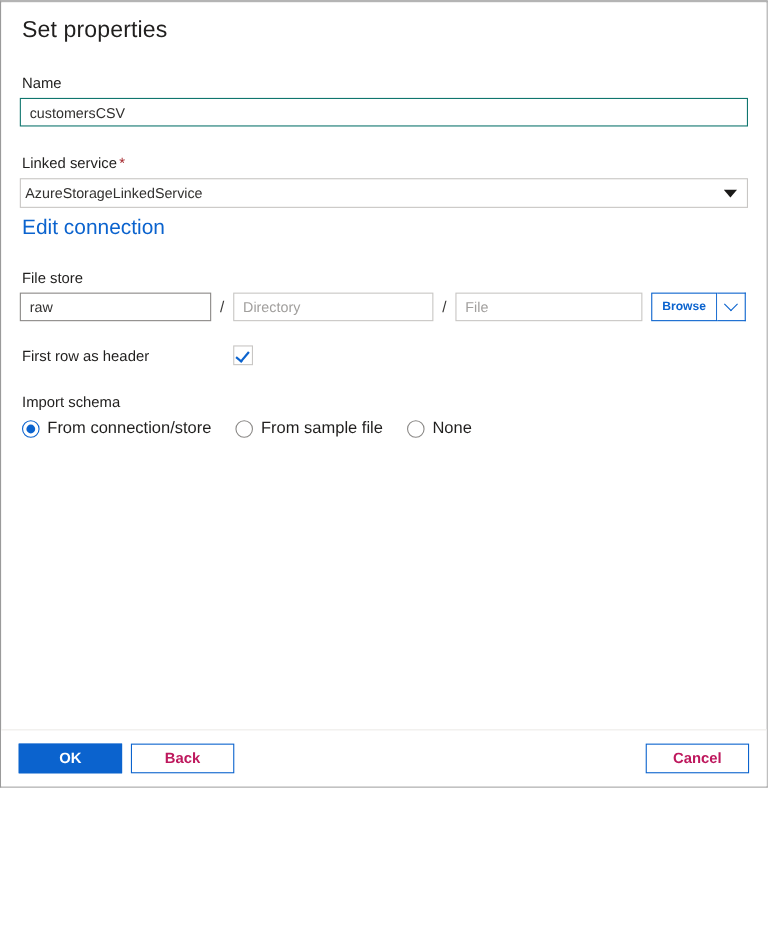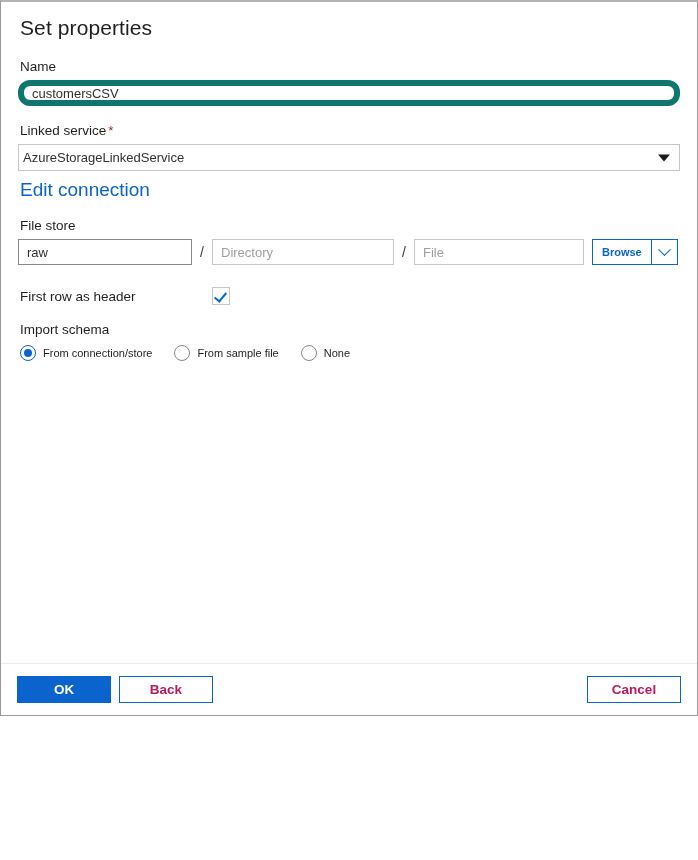--- a/index.html
+++ b/index.html
@@ -37,46 +37,46 @@
   .title {
     font-size: 21px;
     color: #201f1e;
     font-weight: 400;
     letter-spacing: .1px;
     margin: 12px 0 0 2px;
     line-height: 28px;
   }
 
   
-  .field { margin-top: 16px; }
+  .field { margin-top: 25px; }
   .field-label {
     font-size: 13.5px;
     color: #201f1e;
     line-height: 18px;
     margin-bottom: 4px;
     margin-left: 2px;
   }
   .req-star {
     color: #a4262c;
     font-size: 13.5px;
     margin-left: 2px;
   }
 
   .text-input {
     box-sizing: border-box;
     width: 100%;
     height: 26px;
-    border: 6px solid #0f766e;
+    border: 1px solid #0f766e;
     background: #ffffff;
     font-family: "Liberation Sans", sans-serif;
     font-size: 13px;
     color: #323130;
     padding: 0 8px;
     outline: none;
-    border-radius: 12px;
+    border-radius: 0;
   }
   .text-input::placeholder { color: #a19f9d; }
 
   
   .dropdown {
     position: relative;
     box-sizing: border-box;
     width: 100%;
     height: 27px;
     border: 1px solid #c8c6c4;
@@ -247,21 +247,21 @@
     position: absolute;
     left: 50%;
     top: 50%;
     width: 8px;
     height: 8px;
     border-radius: 50%;
     background: #0b63ce;
     transform: translate(-50%,-50%);
   }
   .radio-label {
-    font-size: 11px;
+    font-size: 15px;
     color: #201f1e;
     white-space: nowrap;
   }
 
   
   .footer {
     flex: 0 0 auto;
     height: 51px;
     border-top: 1px solid #edebe9;
     display: flex;

